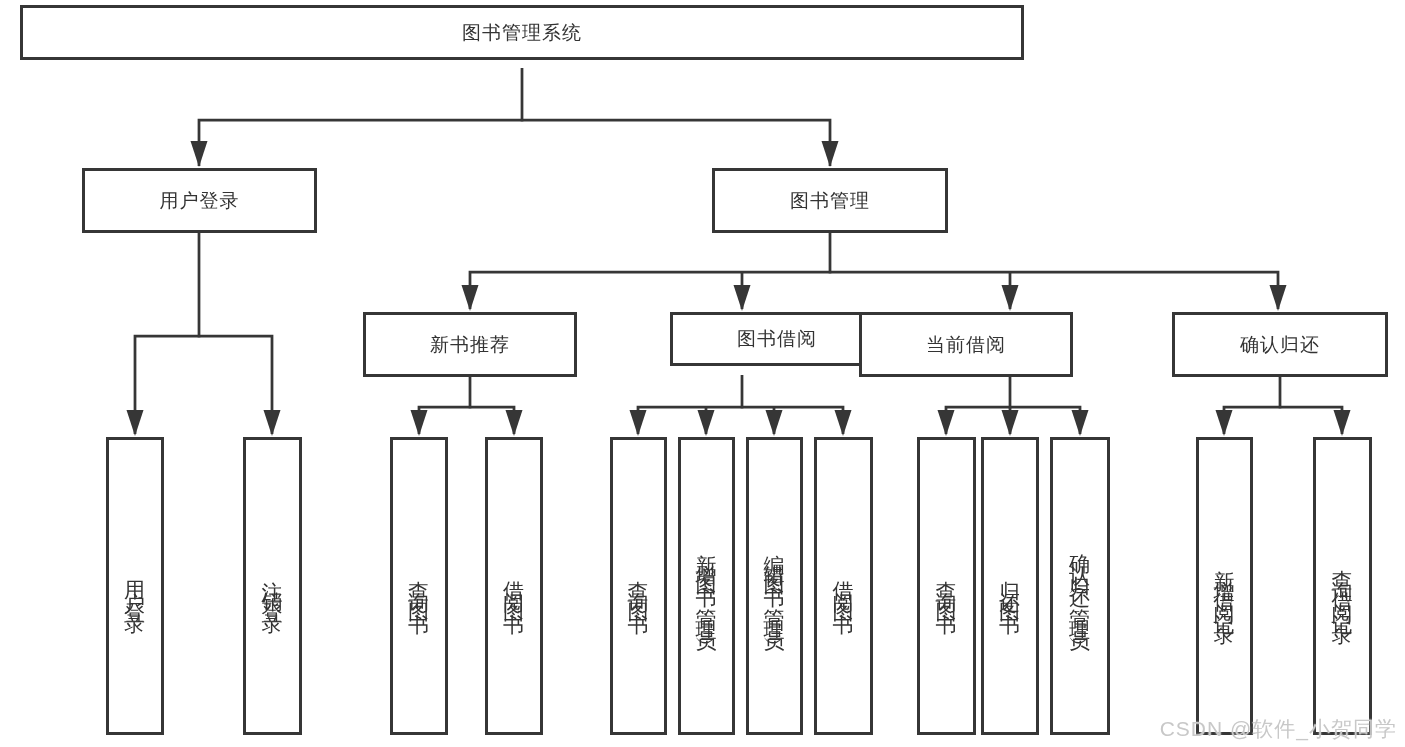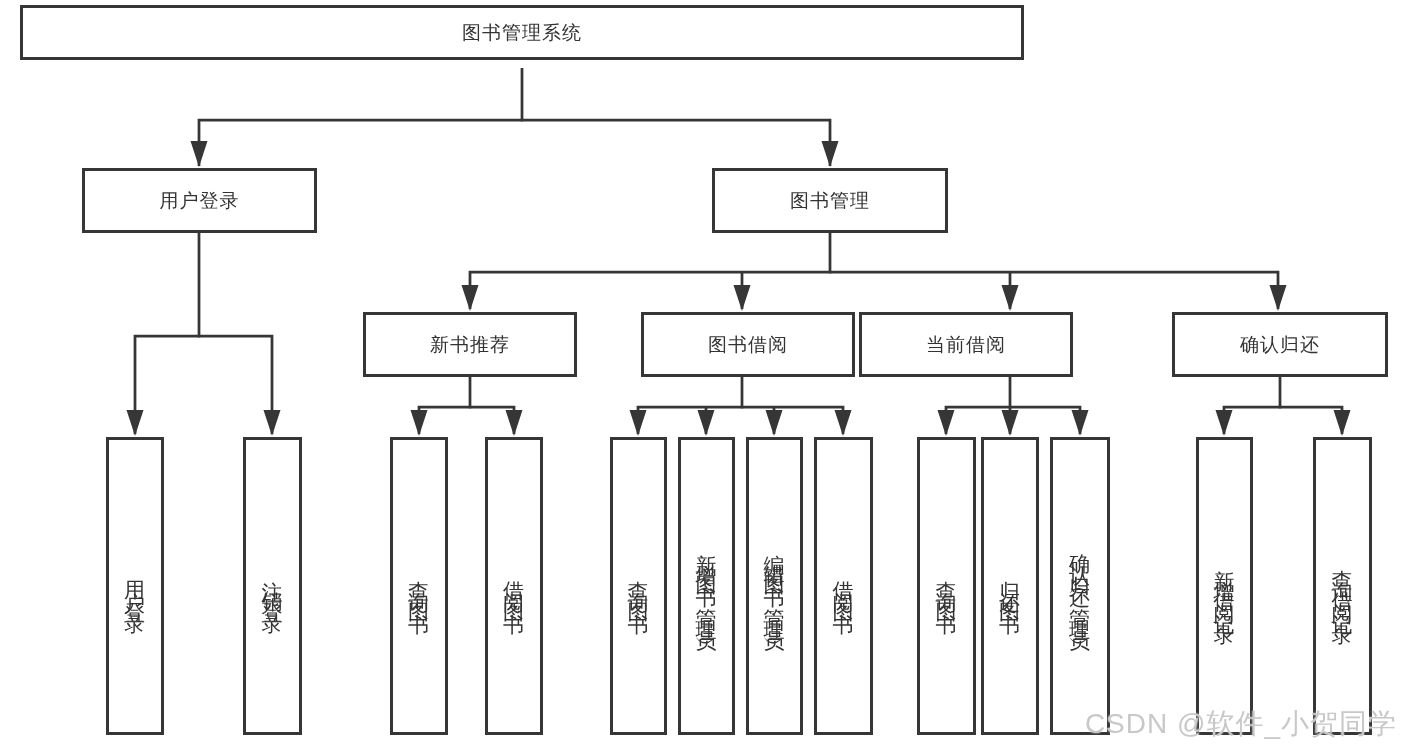--- a/index.html
+++ b/index.html
@@ -39,21 +39,21 @@
     text-orientation:mixed;
     font-size:21px;
     letter-spacing:11px;
     line-height:1;
     color:var(--text);
   }
   .watermark{
     position:absolute;
     right:8px;
     bottom:4px;
-    font-size:28px;
+    font-size:21px;
     letter-spacing:1px;
     color:var(--watermark);
     text-shadow:0 0 2px #ffffff;
     z-index:10;
     white-space:nowrap;
     margin-left:20px;
   }
 </style>
 </head>
 <body>
@@ -115,21 +115,21 @@
   <div class="box h" style="left:82px;top:168px;width:235px;height:65px">
     <span>用户登录</span>
   </div>
   <div class="box h" style="left:712px;top:168px;width:236px;height:65px">
     <span>图书管理</span>
   </div>
 
   <div class="box h" style="left:363px;top:312px;width:214px;height:65px">
     <span>新书推荐</span>
   </div>
-  <div class="box h" style="left:641px;top:312px;width:214px;height:65px">
+  <div class="box h" style="left:670px;top:312px;width:214px;height:54px">
     <span>图书借阅</span>
   </div>
   <div class="box h" style="left:859px;top:312px;width:214px;height:65px">
     <span>当前借阅</span>
   </div>
   <div class="box h" style="left:1172px;top:312px;width:216px;height:65px">
     <span>确认归还</span>
   </div>
 
   <div class="box v" style="left:106px;top:437px;width:58px;height:298px">

